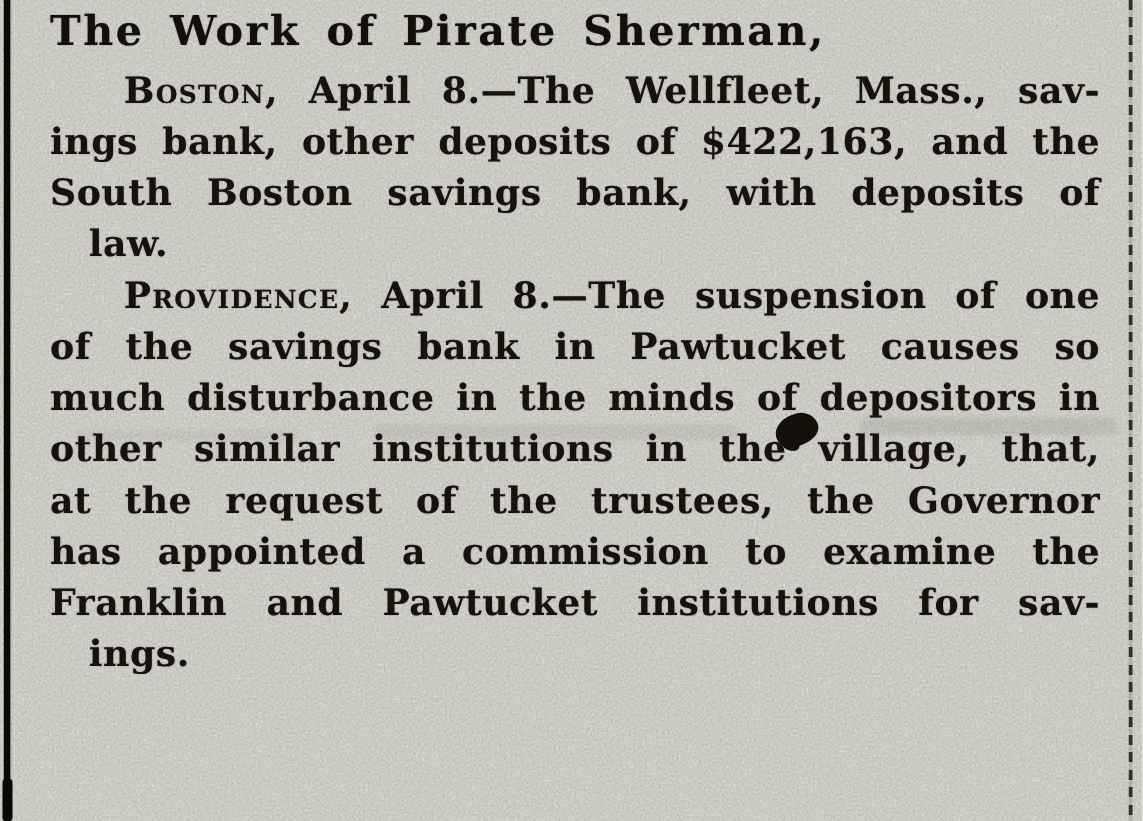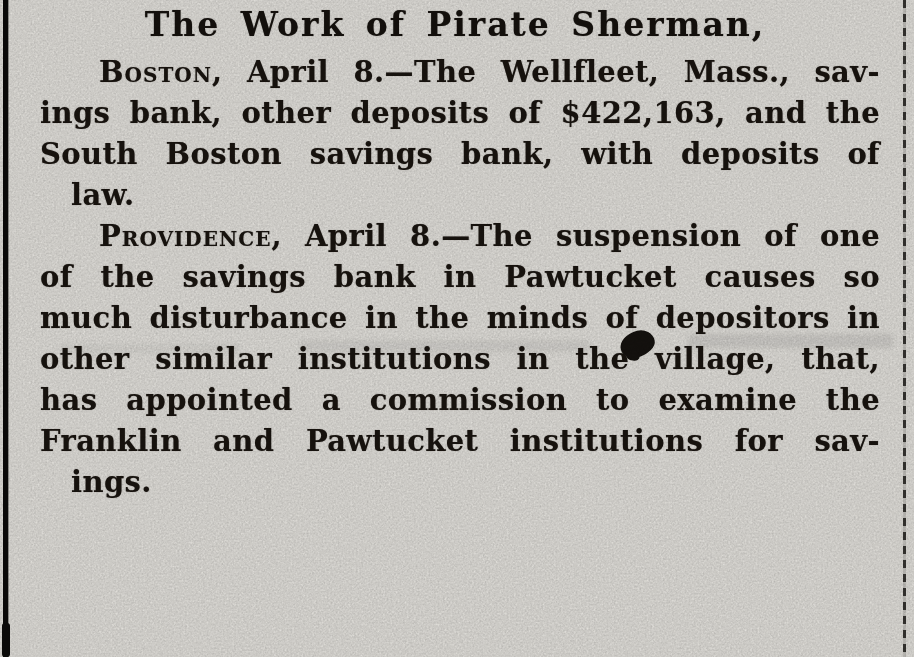--- a/index.html
+++ b/index.html
@@ -39,21 +39,21 @@
     background: repeating-linear-gradient(
       to bottom,
       rgba(25,23,20,.85) 0px, rgba(25,23,20,.85) 8px,
       rgba(25,23,20,.15) 8px, rgba(25,23,20,.15) 14px
     );
   }
 
   .headline {
     position: absolute;
     top: 5px; left: 40px; right: 44px;
-    text-align: center;
+    text-align: left;
     font-size: 33px;
     font-weight: bold;
     letter-spacing: 2px;
     word-spacing: 7px;
     color: #16120e;
     text-shadow: 0 0 1px rgba(22,18,14,.55);
   }
 
   .article-body {
     position: absolute;
@@ -130,20 +130,21 @@
 
   <div class="article-body" id="article-body">
       <div class="line indent"><span class="sc">Boston</span>, April 8.—The Wellfleet, Mass., sav-</div>
       <div class="line">ings bank, other deposits of $422,163, and the</div>
       <div class="line">South Boston savings bank, with deposits of</div>
       <div class="line no-justify">law.</div>
       <div class="line indent"><span class="sc">Providence</span>, April 8.—The suspension of one</div>
       <div class="line">of the savings bank in Pawtucket causes so</div>
       <div class="line">much disturbance in the minds of depositors in</div>
       <div class="line">other similar institutions in the village, that,</div>
+      <div class="line">at the request of the trustees, the Governor</div>
       <div class="line">has appointed a commission to examine the</div>
       <div class="line">Franklin and Pawtucket institutions for sav-</div>
       <div class="line no-justify">ings.</div>
     </div>
 
   <div class="smudge s1"></div>
   <div class="smudge s2"></div>
   <div class="smudge s3"></div>
 
   <div class="ink-blot"></div>

